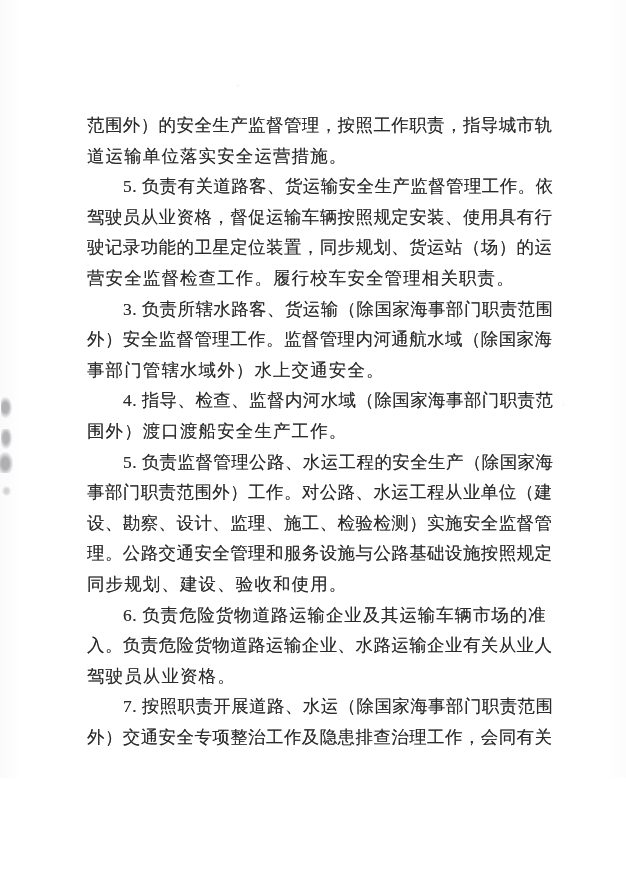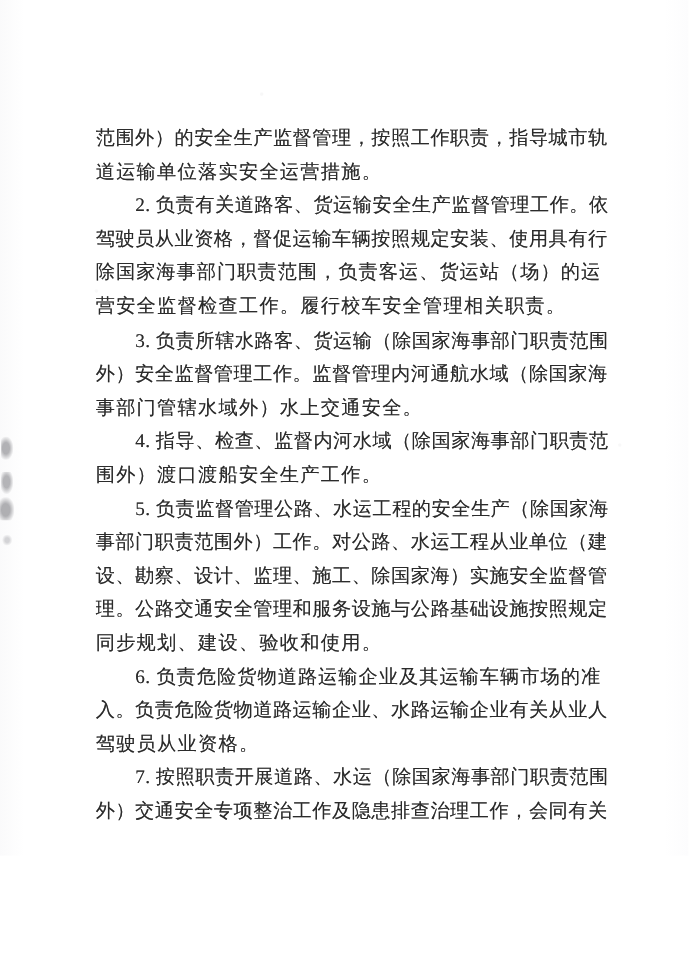--- a/index.html
+++ b/index.html
@@ -72,32 +72,32 @@
 </style>
 </head>
 <body>
 
 <div class="page">
 
   <div class="text-block">
 
   <div class="text-line">范围外）的安全生产监督管理，按照工作职责，指导城市轨</div>
       <div class="text-line para-end">道运输单位落实安全运营措施。</div>
-      <div class="text-line indent">2. 负责有关道路客、货运输安全生产监督管理工作。依</div>
+      <div class="text-line indent">5. 负责有关道路客、货运输安全生产监督管理工作。依</div>
       <div class="text-line">驾驶员从业资格，督促运输车辆按照规定安装、使用具有行</div>
-      <div class="text-line">除国家海事部门职责范围，负责客运、货运站（场）的运</div>
+      <div class="text-line">驶记录功能的卫星定位装置，同步规划、货运站（场）的运</div>
       <div class="text-line para-end">营安全监督检查工作。履行校车安全管理相关职责。</div>
       <div class="text-line indent">3. 负责所辖水路客、货运输（除国家海事部门职责范围</div>
       <div class="text-line">外）安全监督管理工作。监督管理内河通航水域（除国家海</div>
       <div class="text-line para-end">事部门管辖水域外）水上交通安全。</div>
       <div class="text-line indent">4. 指导、检查、监督内河水域（除国家海事部门职责范</div>
       <div class="text-line para-end">围外）渡口渡船安全生产工作。</div>
       <div class="text-line indent">5. 负责监督管理公路、水运工程的安全生产（除国家海</div>
       <div class="text-line">事部门职责范围外）工作。对公路、水运工程从业单位（建</div>
-      <div class="text-line">设、勘察、设计、监理、施工、除国家海）实施安全监督管</div>
+      <div class="text-line">设、勘察、设计、监理、施工、检验检测）实施安全监督管</div>
       <div class="text-line">理。公路交通安全管理和服务设施与公路基础设施按照规定</div>
       <div class="text-line para-end">同步规划、建设、验收和使用。</div>
       <div class="text-line indent">6. 负责危险货物道路运输企业及其运输车辆市场的准</div>
       <div class="text-line">入。负责危险货物道路运输企业、水路运输企业有关从业人</div>
       <div class="text-line para-end">驾驶员从业资格。</div>
       <div class="text-line indent">7. 按照职责开展道路、水运（除国家海事部门职责范围</div>
       <div class="text-line">外）交通安全专项整治工作及隐患排查治理工作，会同有关</div>
     </div>
 
   <div class="page-number">— 17 —</div>

